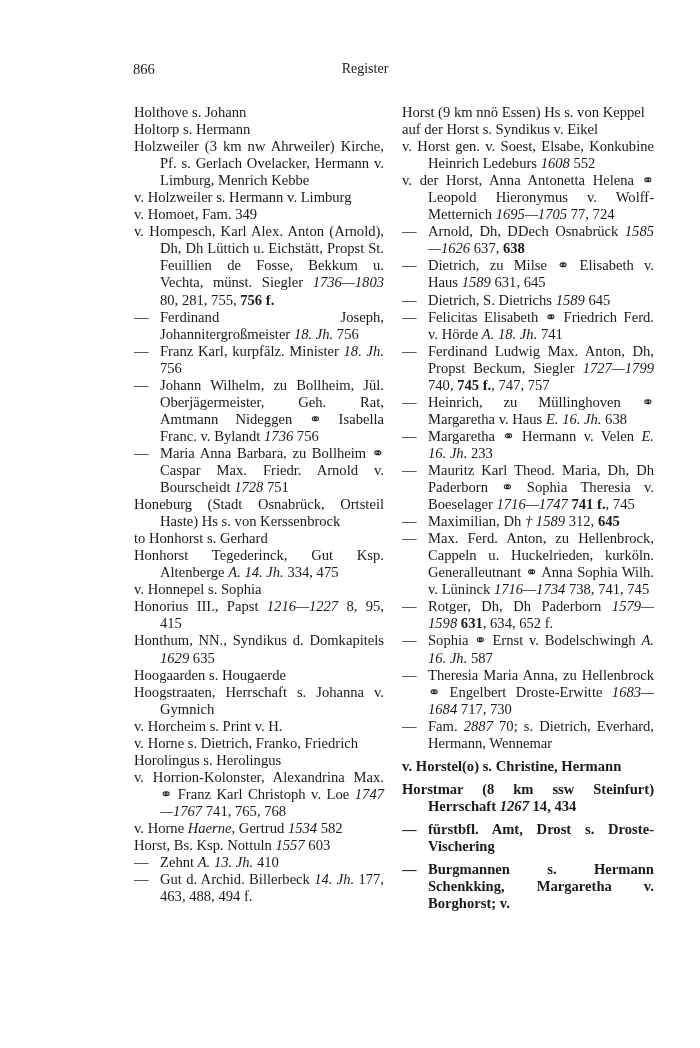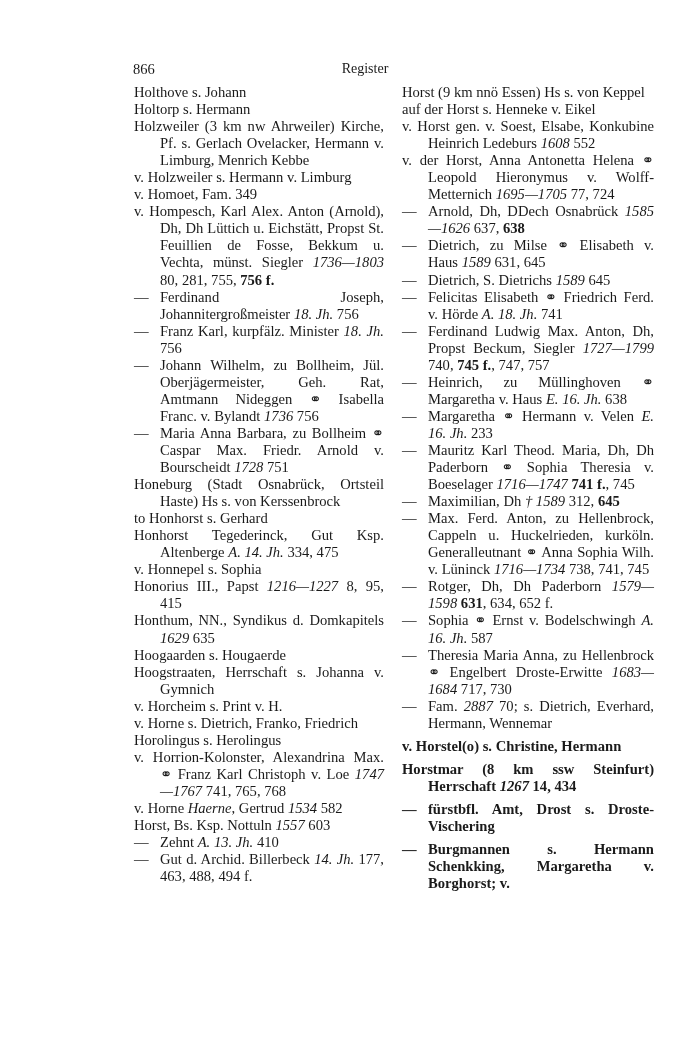--- a/index.html
+++ b/index.html
@@ -1,20 +1,20 @@
 <!DOCTYPE html>
 <html><head>
 <meta charset="utf-8">
 <style>
   html, body { margin: 0; padding: 0; background: #ffffff; }
   body { width: 700px; height: 1048px; position: relative; overflow: hidden;
          font-family: "Liberation Serif", "DejaVu Serif", serif; color: #1a1a1a; }
   .pagenum { position: absolute; left: 133px; top: 61px; font-size: 14.5px; font-family: Liberation Serif, serif; }
   .runhead { position: absolute; left: 0; width: 730px; text-align: center; top: 61px; font-size: 14px; }
-  .col { position: absolute; top: 84px; font-size: 14.6px; line-height: 17.05px; }
+  .col { position: absolute; top: 104px; font-size: 14.6px; line-height: 17.05px; }
   .col.left { left: 134px; width: 250px; }
   .col.right { left: 402px; width: 252px; }
   .entry { padding-left: 26px; text-indent: -26px; text-align: justify; margin: 0; }
   .entry.gap { margin-top: 6px; font-weight: bold; }
   .entry.dash { padding-left: 26px; text-indent: -26px; }
   .dash-mark { display: inline-block; width: 26px; text-indent: 0; }
   i { font-style: italic; }
   b { font-weight: bold; }
 </style>
 </head>
@@ -46,21 +46,21 @@
     <p class="entry"><span>v. Horne s. Dietrich, Franko, Friedrich</span></p>
     <p class="entry"><span>Horolingus s. Herolingus</span></p>
     <p class="entry"><span>v. Horrion-Kolonster, Alexandrina Max. ⚭ Franz Karl Christoph v. Loe </span><i>1747—1767</i><span> 741, 765, 768</span></p>
     <p class="entry"><span>v. Horne </span><i>Haerne</i><span>, Gertrud </span><i>1534</i><span> 582</span></p>
     <p class="entry"><span>Horst, Bs. Ksp. Nottuln </span><i>1557</i><span> 603</span></p>
     <p class="entry dash"><span class="dash-mark">—</span><span>Zehnt </span><i>A. 13. Jh.</i><span> 410</span></p>
     <p class="entry dash"><span class="dash-mark">—</span><span>Gut d. Archid. Billerbeck </span><i>14. Jh.</i><span> 177, 463, 488, 494 f.</span></p>
   </div>
 <div class="col right" id="col-right">
     <p class="entry"><span>Horst (9 km nnö Essen) Hs s. von Keppel</span></p>
-    <p class="entry"><span>auf der Horst s. Henneke v. Eikel</span></p>
+    <p class="entry"><span>auf der Horst s. Syndikus v. Eikel</span></p>
     <p class="entry"><span>v. Horst gen. v. Soest, Elsabe, Konkubine Heinrich Ledeburs </span><i>1608</i><span> 552</span></p>
     <p class="entry"><span>v. der Horst, Anna Antonetta Helena ⚭ Leopold Hieronymus v. Wolff-Metternich </span><i>1695—1705</i><span> 77, 724</span></p>
     <p class="entry dash"><span class="dash-mark">—</span><span>Arnold, Dh, DDech Osnabrück </span><i>1585—1626</i><span> 637, </span><b>638</b></p>
     <p class="entry dash"><span class="dash-mark">—</span><span>Dietrich, zu Milse ⚭ Elisabeth v. Haus </span><i>1589</i><span> 631, 645</span></p>
     <p class="entry dash"><span class="dash-mark">—</span><span>Dietrich, S. Dietrichs </span><i>1589</i><span> 645</span></p>
     <p class="entry dash"><span class="dash-mark">—</span><span>Felicitas Elisabeth ⚭ Friedrich Ferd. v. Hörde </span><i>A. 18. Jh.</i><span> 741</span></p>
     <p class="entry dash"><span class="dash-mark">—</span><span>Ferdinand Ludwig Max. Anton, Dh, Propst Beckum, Siegler </span><i>1727—1799</i><span> 740, </span><b>745 f.</b><span>, 747, 757</span></p>
     <p class="entry dash"><span class="dash-mark">—</span><span>Heinrich, zu Müllinghoven ⚭ Margaretha v. Haus </span><i>E. 16. Jh.</i><span> 638</span></p>
     <p class="entry dash"><span class="dash-mark">—</span><span>Margaretha ⚭ Hermann v. Velen </span><i>E. 16. Jh.</i><span> 233</span></p>
     <p class="entry dash"><span class="dash-mark">—</span><span>Mauritz Karl Theod. Maria, Dh, Dh Paderborn ⚭ Sophia Theresia v. Boeselager </span><i>1716—1747</i><span> </span><b>741 f.</b><span>, 745</span></p>

